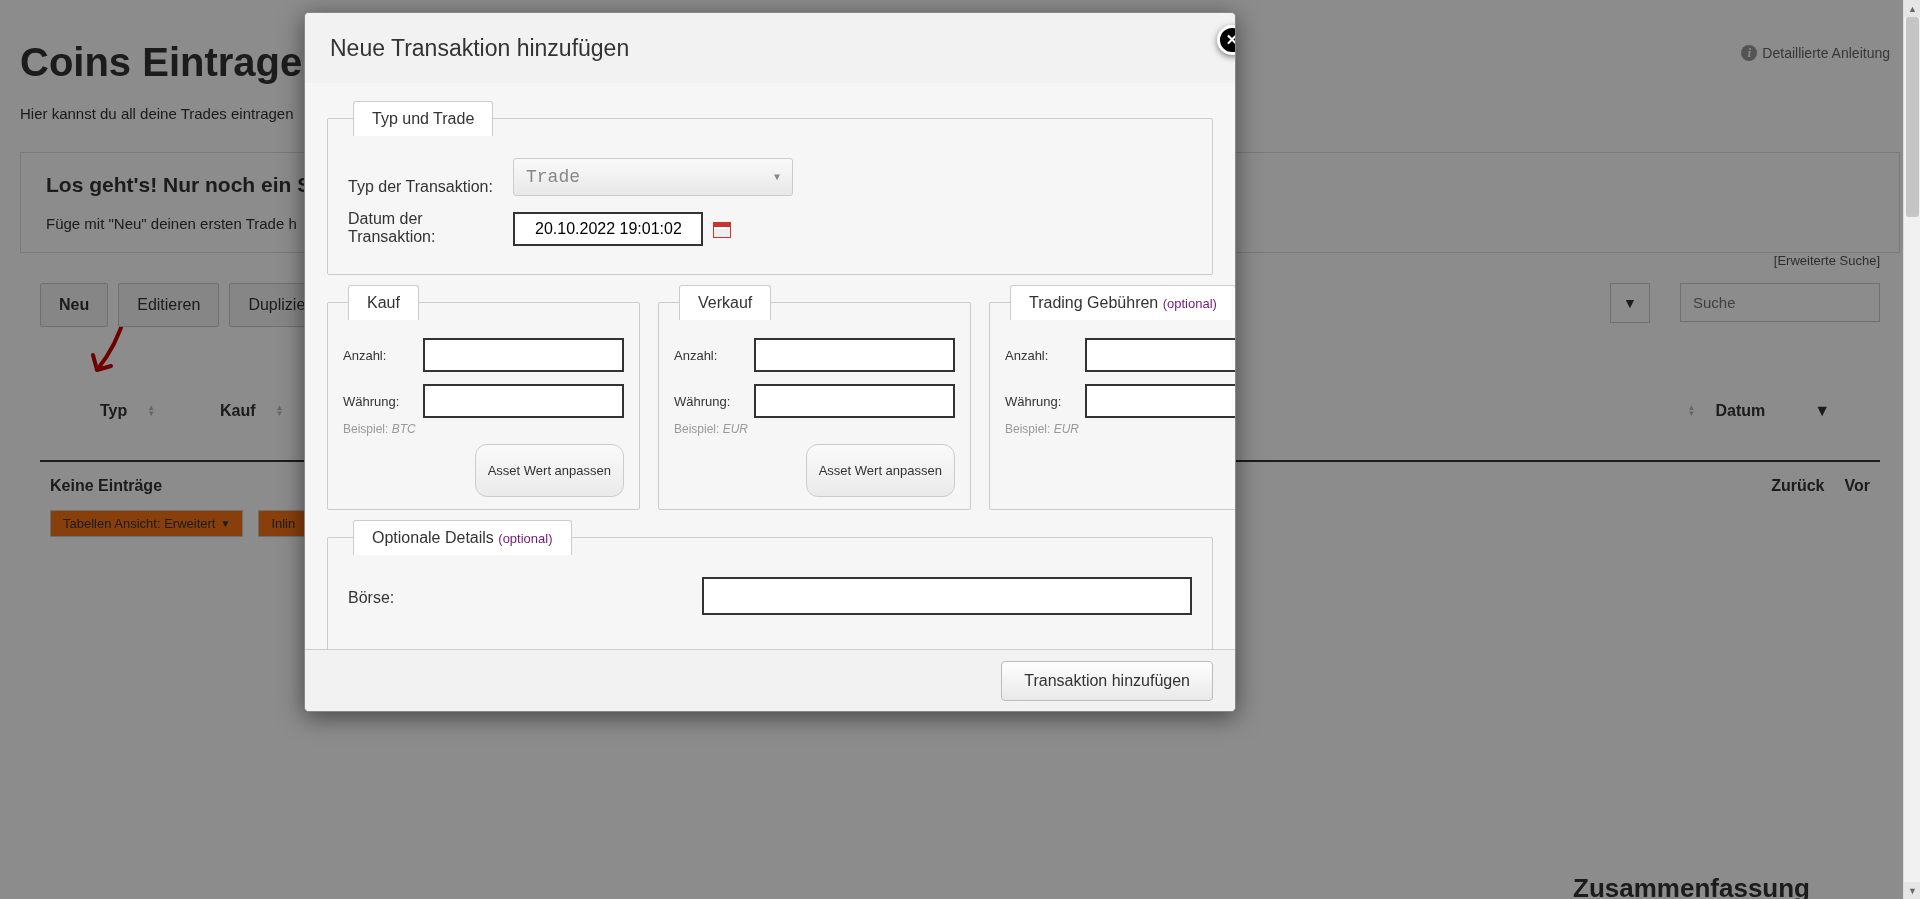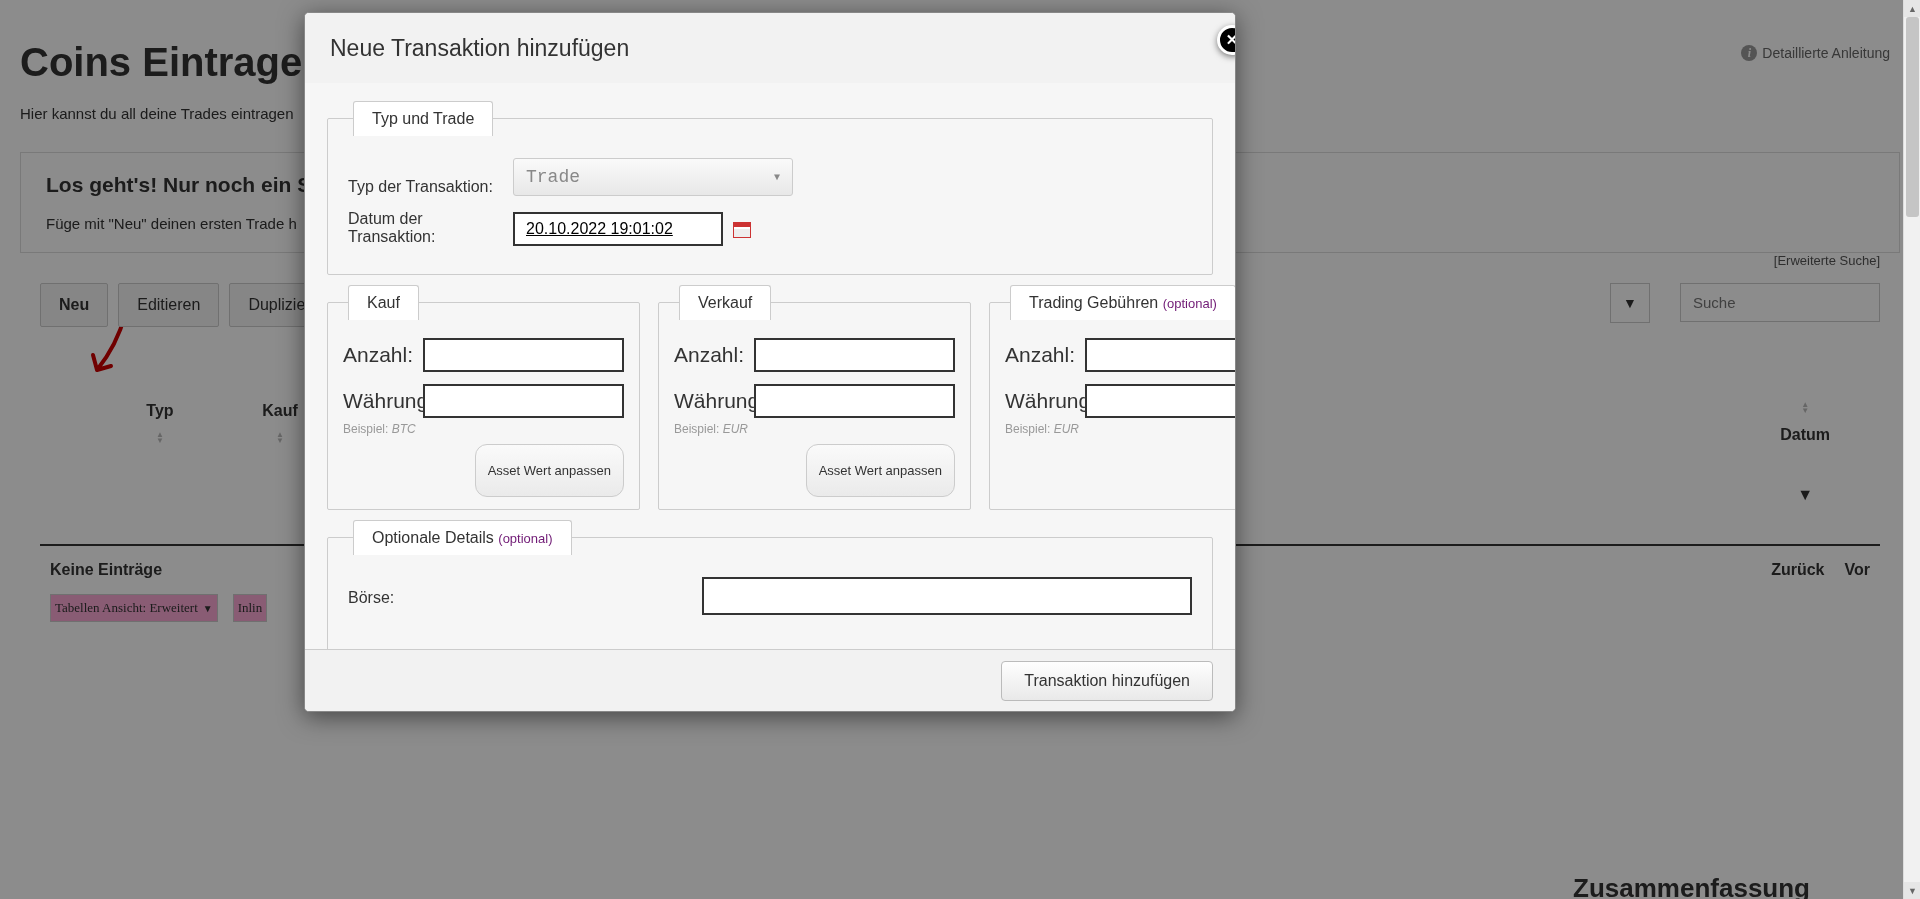--- a/index.html
+++ b/index.html
@@ -21,32 +21,32 @@
 
 .toolbar-row { position: relative; padding: 0 20px; }
 .btns { display: flex; gap: 10px; }
 .btn { border: 1px solid #ccc; background: #f5f5f5; color: #333; padding: 12px 18px; font-size: 16px; cursor: pointer; border-radius: 2px; }
 .btn.primary { font-weight: bold; }
 .search-right { position: absolute; top: -30px; right: 20px; font-size: 13px; color: #555; }
 .search-input { position: absolute; right: 20px; top: 0; width: 200px; padding: 10px 12px; border: 1px solid #ccc; font-size: 15px; }
 .dropdown-box { position: absolute; right: 250px; top: 0; width: 40px; height: 40px; border: 1px solid #ccc; background: #fff; display:flex; align-items:center; justify-content:center; }
 
 .table-header { display: flex; margin-top: 65px; padding: 10px 20px; font-size: 16px; font-weight: bold; color: #333; }
-.th { display:flex; align-items:center; gap:12px;flex-direction:column; }
+.th { display:flex; align-items:center; gap:20px; }
 .th-typ { width: 120px; margin-left: 60px; }
 .th-kauf { width: 120px; }
 .th-datum { margin-left: auto; margin-right: 50px; }
 .sort-arrows { display:inline-flex; flex-direction:column; line-height:6px; font-size:8px; color:#bbb; }
 
 .bg-rule { border: none; border-top: 2px solid #333; margin: 30px 20px 0 20px; }
 .bg-footer-row { display:flex; align-items:center; justify-content:space-between; padding: 15px 30px; }
 .no-entries { font-weight: bold; font-size: 16px; }
 .pager { display:flex; gap:20px; font-weight:bold; font-size:16px; }
 .small-btns { display:flex; gap:15px; padding: 0 30px; }
-.small-btn { border:1px solid #ccc; background:#f9a8d4; padding:5px 4px; font-size:13px; display:flex; align-items:center; gap:5px;font-family:Liberation Serif, serif; }
+.small-btn { border:1px solid #ccc; background:#f97316; padding:5px 12px; font-size:13px; display:flex; align-items:center; gap:5px; }
 .summary-head { position:absolute; right: 110px; bottom: -5px; font-size:26px; font-weight:bold; color:#333; }
 
 
 .overlay { position:absolute; top:0; left:0; width:1920px; height:899px; background: rgba(0,0,0,0.45); }
 
 
 .modal { position:absolute; top:12px; left:304px; width:932px; height:700px; background:#f2f2f2; border:1px solid #888; border-radius:5px; box-shadow: 0 5px 25px rgba(0,0,0,0.5); overflow:hidden; }
 .modal-close { position:absolute; top:12px; right:-12px; width:30px; height:30px; border-radius:50%; background:#000; border:3px solid #fff; color:#fff; display:flex; align-items:center; justify-content:center; font-size:15px; font-weight:bold; cursor:pointer; z-index:20; box-shadow: 0 2px 6px rgba(0,0,0,0.5); }
 .modal-titlebar { padding: 22px 25px; border-bottom:1px solid #ccc; background:#f2f2f2; }
 .modal-title { font-size: 23px; font-weight: 400; color:#333; }
@@ -59,29 +59,29 @@
 
 .form-row { display:flex; align-items: flex-end; margin-bottom: 10px; }
 .form-label { width: 165px; font-size:16px; color:#333; padding-top: 4px; }
 
 .select-box { width: 280px; border:1px solid #ccc; border-radius:3px; background: linear-gradient(#fafafa,#e8e8e8); padding: 8px 12px; font-size:18px; color:#888; font-family: 'Courier New', monospace; display:flex; align-items:center; justify-content:space-between; cursor:pointer; }
 .select-caret { color:#888; font-size:10px; }
 
 .hint-block { margin-left:165px; font-size:13px; color:#888; line-height:1.4; margin-bottom:14px; }
 .hint-link { color:#0077cc; font-weight:bold; }
 
-.date-input { width:210px; border:2px solid #333; padding:6px 11px; font-size:16px;text-decoration:underline; }
+.date-input { width:190px; border:2px solid #333; padding:6px 20px; font-size:16px; }
 .calendar-icon { display:inline-block; width:18px; height:16px; border:1px solid #c33; background: linear-gradient(#fff 40%, #eee 40%); margin-left:6px; vertical-align:middle; position:relative; }
 .calendar-icon::before { content:''; position:absolute; top:0; left:0; right:0; height:4px; background:#c33; }
 
 .three-col { display:flex; gap:18px; margin-bottom: 10px; }
 .three-col fieldset { flex:1; margin-bottom:0; padding: 18px 15px 12px 15px; }
 
 .mini-row { display:flex; align-items:center; margin-bottom:12px; }
-.mini-label { width: 80px; font-size:21px; }
+.mini-label { width: 80px; font-size:13px; }
 .mini-input { flex:1; min-width:0; border:2px solid #333; padding:6px 8px; font-size:14px; height:34px; }
 .hint-small { font-size:12px; color:#999; margin-top:-8px; margin-bottom:8px; }
 .hint-small em { }
 
 .asset-btn { border:1px solid #ccc; background: linear-gradient(#fafafa,#eaeaea); padding:18px 12px; font-size:13px; color:#333; float:right; cursor:pointer; border-radius:12px; }
 
 .exchange-input { width: 490px; border:2px solid #333; padding:8px; height:38px; margin-left: auto; }
 
 .modal-footer { position:absolute; bottom:0; left:0; right:0; height:62px; border-top:1px solid #ccc; background:#f2f2f2; display:flex; align-items:center; justify-content:flex-end; padding: 0 22px; }
 .submit-btn { border:1px solid #bbb; background: linear-gradient(#fefefe,#e9e9e9); padding:10px 22px; font-size:16px; color:#333; border-radius:4px; cursor:pointer; }

